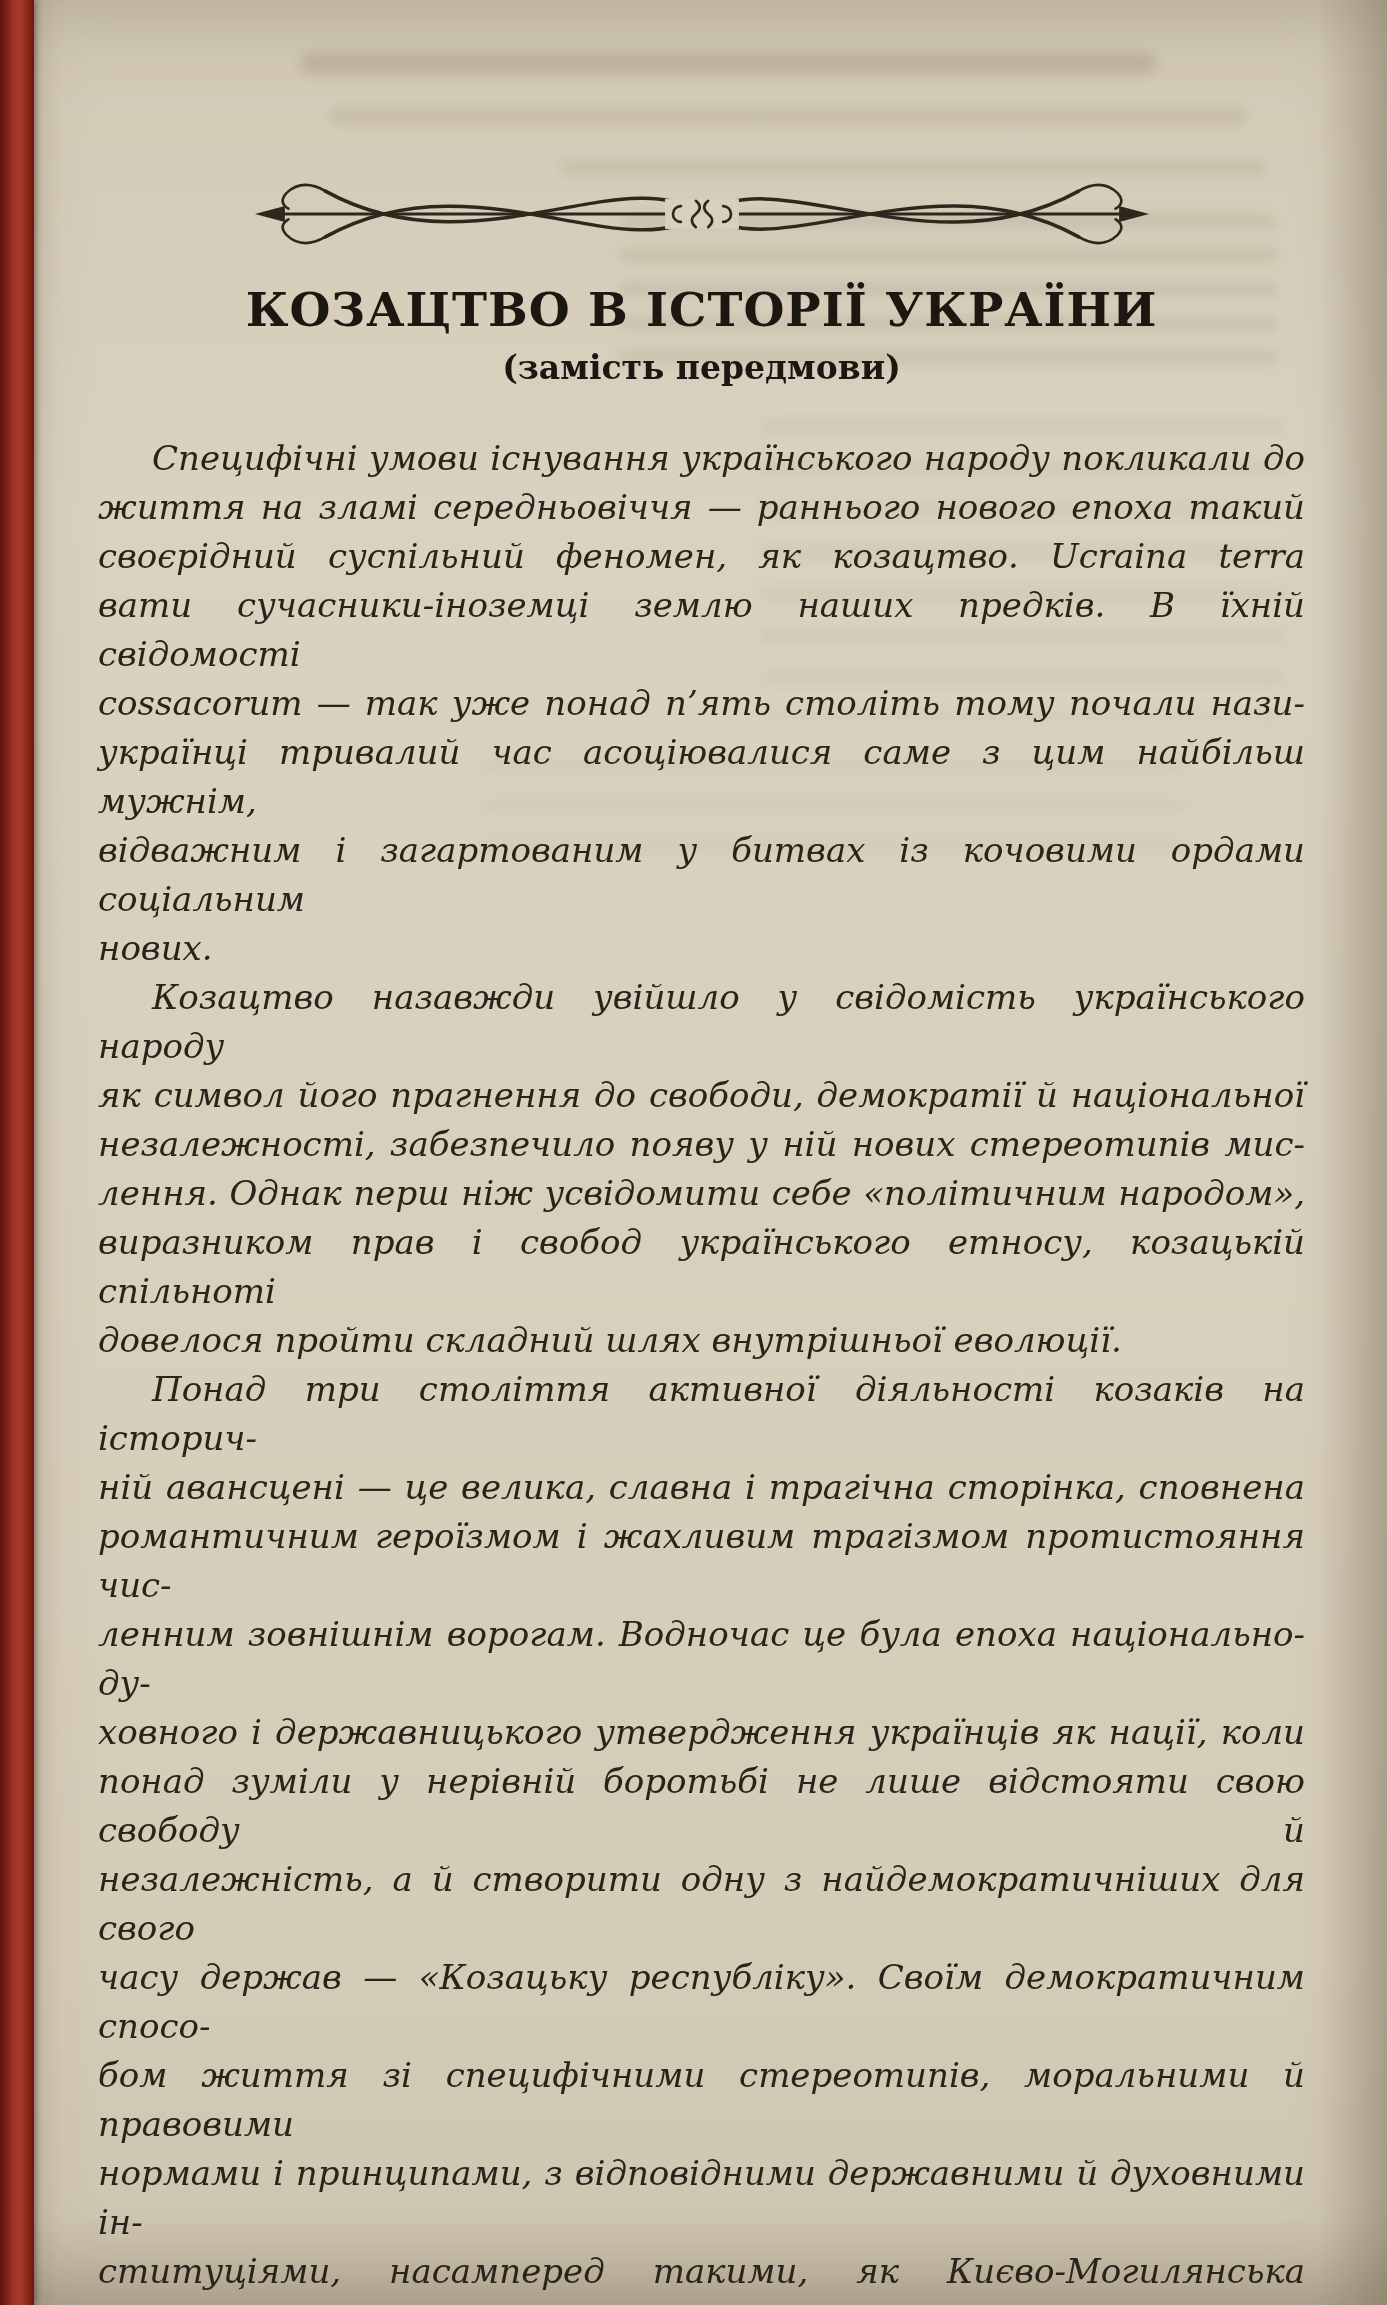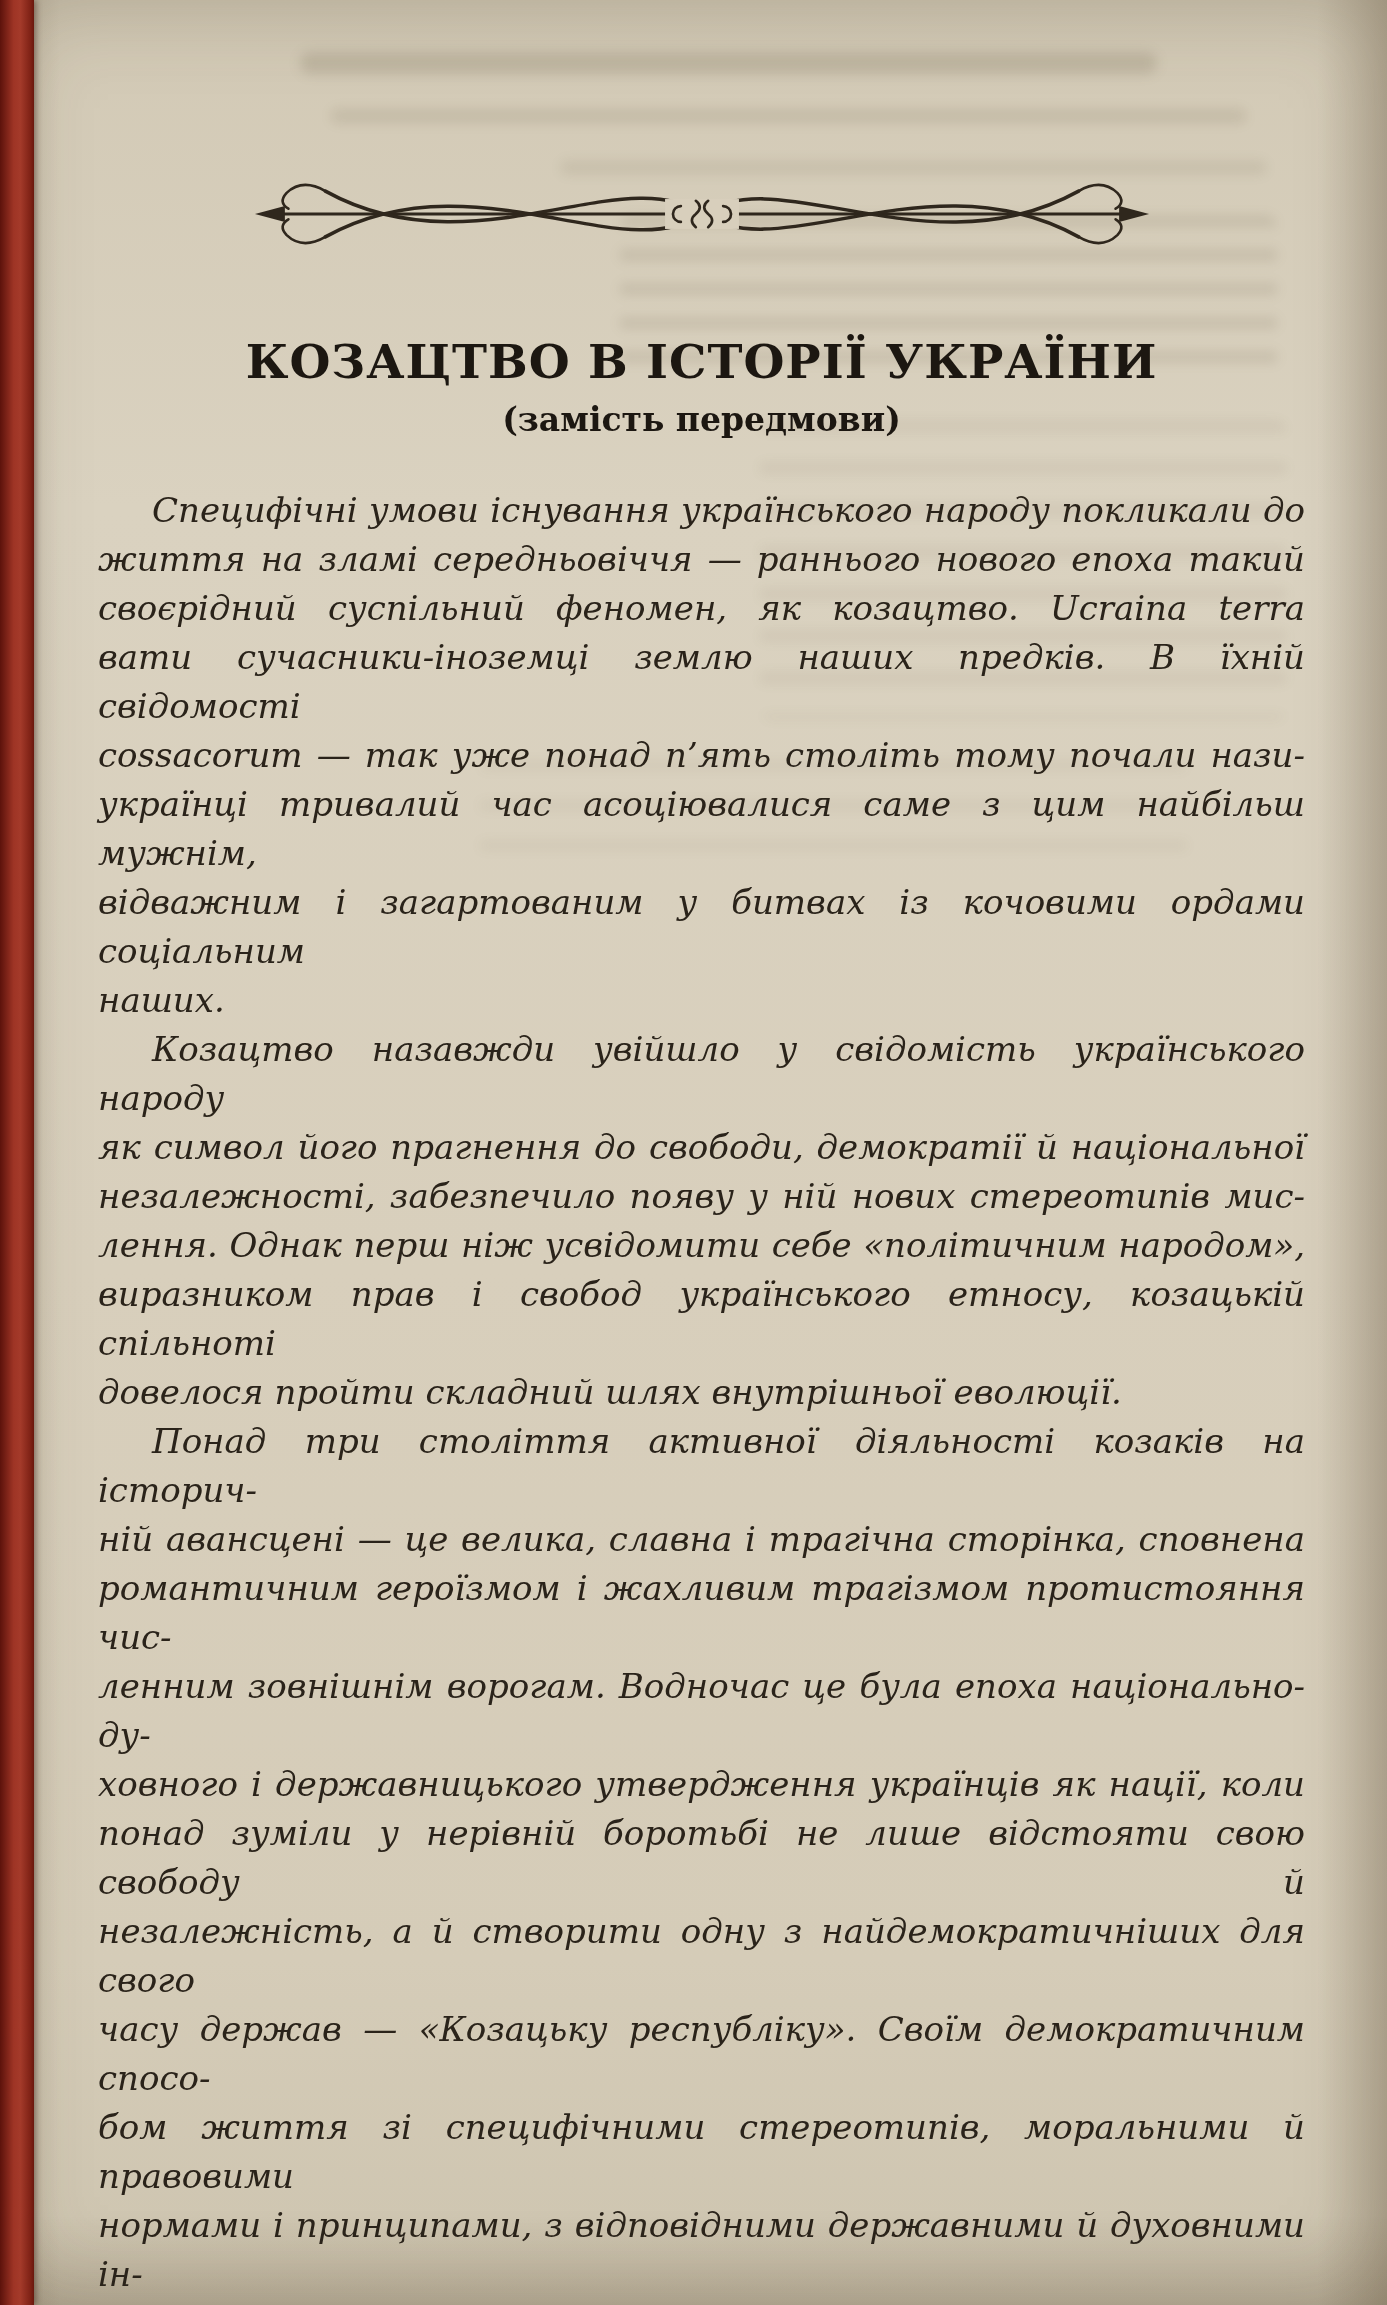--- a/index.html
+++ b/index.html
@@ -69,21 +69,21 @@
   .ornament {
     width: 100%;
     height: 132px;
     display: flex;
     justify-content: center;
     align-items: center;
   }
   .ornament svg { width: 1060px; height: 132px; }
 
   
-  .title-block { text-align: center; margin-top: 52px; color: #1c1711; }
+  .title-block { text-align: center; color: #1c1711; }
   .chapter-title {
     font-size: 47px;
     font-weight: bold;
     letter-spacing: 1px;
     line-height: 60px;
     display: block;
   }
   .chapter-subtitle {
     font-size: 33px;
     font-weight: bold;
@@ -156,21 +156,21 @@
 
     <div class="body-text" id="body-text">
         <div class="paragraph">
           <div class="line first">Специфічні умови існування українського народу покликали до</div>
           <div class="line">життя на зламі середньовіччя — раннього нового епоха такий</div>
           <div class="line">своєрідний суспільний феномен, як козацтво. Ucraina terra</div>
           <div class="line">вати сучасники-іноземці землю наших предків. В їхній свідомості</div>
           <div class="line">cossacorum — так уже понад п’ять століть тому почали нази-</div>
           <div class="line">українці тривалий час асоціювалися саме з цим найбільш мужнім,</div>
           <div class="line">відважним і загартованим у битвах із кочовими ордами соціальним</div>
-          <div class="line last">наших.</div>
+          <div class="line last">нових.</div>
         </div>
         <div class="paragraph">
           <div class="line first">Козацтво назавжди увійшло у свідомість українського народу</div>
           <div class="line">як символ його прагнення до свободи, демократії й національної</div>
           <div class="line">незалежності, забезпечило появу у ній нових стереотипів мис-</div>
           <div class="line">лення. Однак перш ніж усвідомити себе «політичним народом»,</div>
           <div class="line">виразником прав і свобод українського етносу, козацькій спільноті</div>
           <div class="line last">довелося пройти складний шлях внутрішньої еволюції.</div>
         </div>
         <div class="paragraph">

